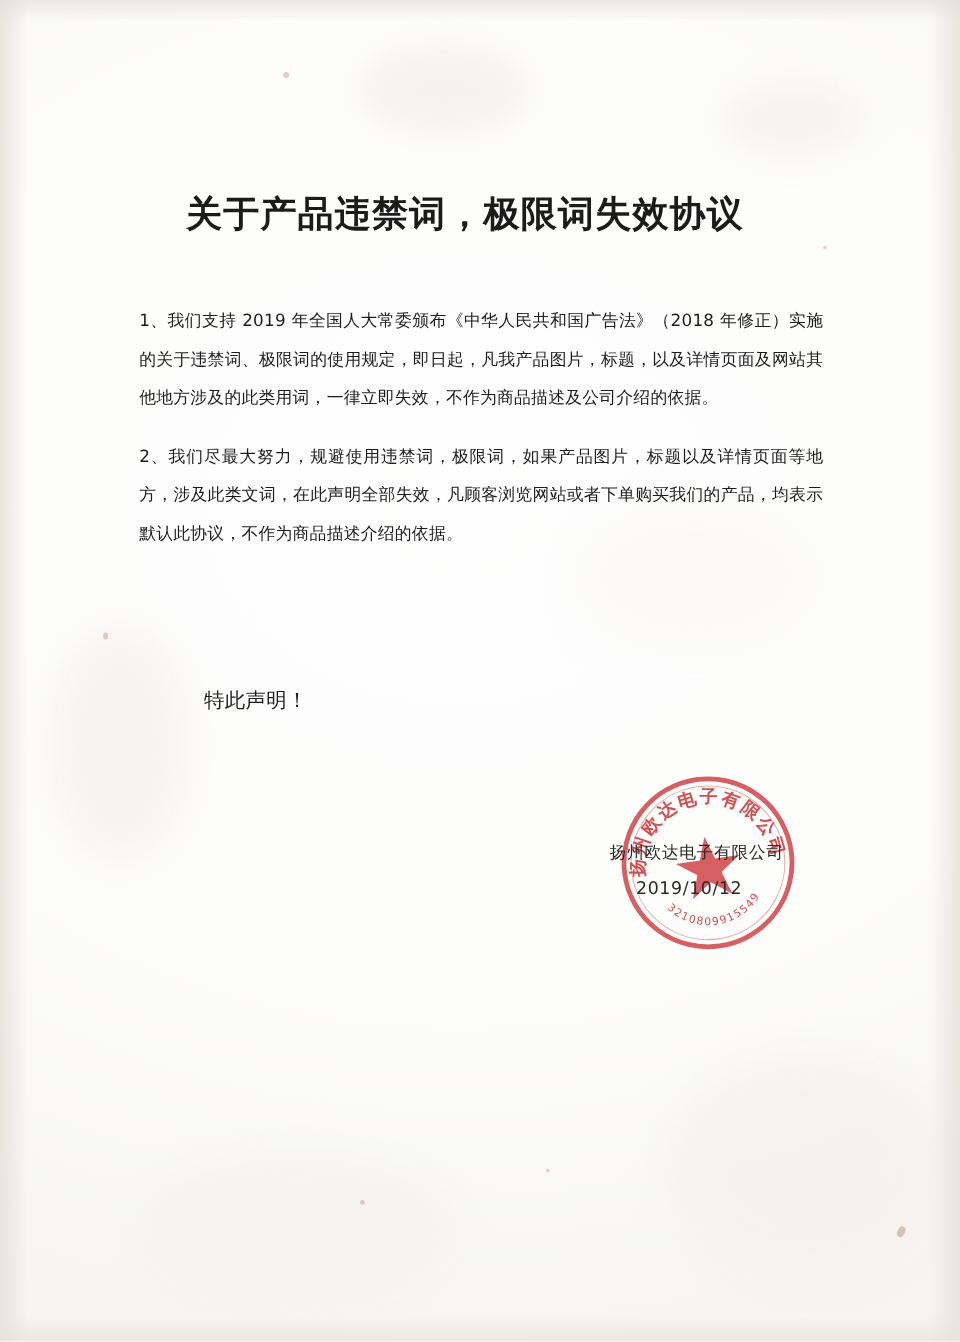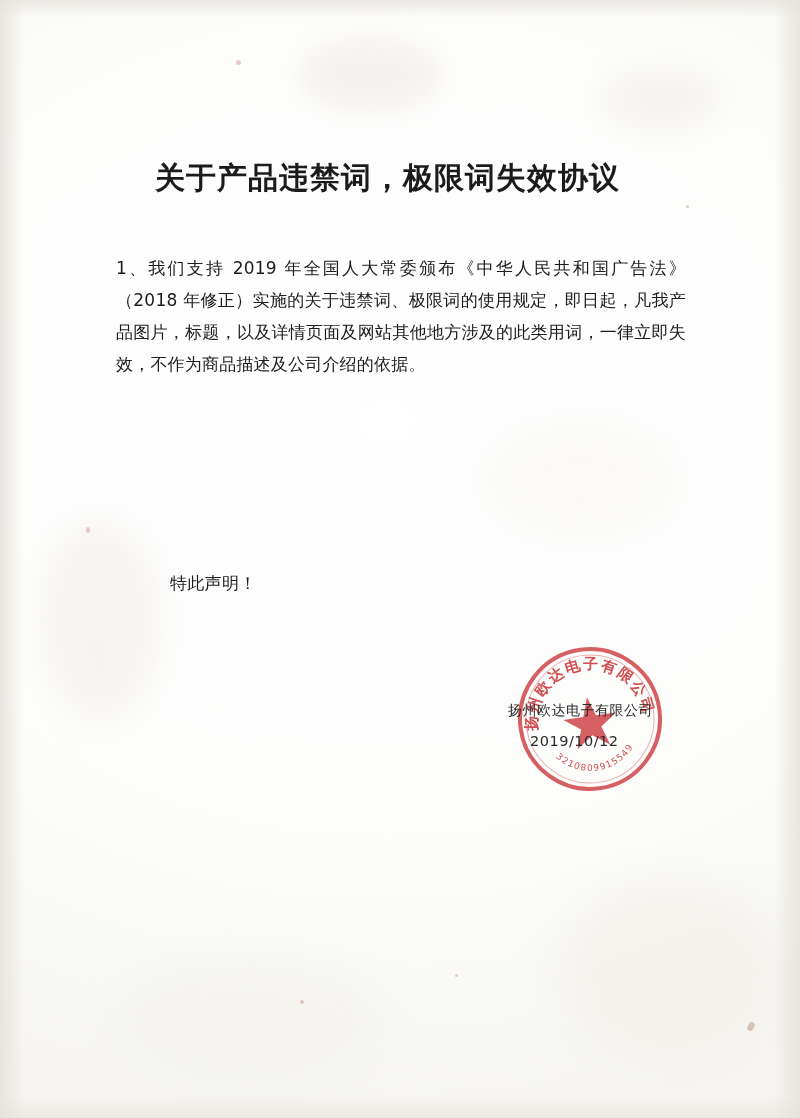--- a/index.html
+++ b/index.html
@@ -71,21 +71,21 @@
 
   .body-block {
     position: absolute;
     left: 116px;
     top: 252px;
     width: 570px;
   }
 
   .para {
     font-family: "DejaVu Sans", sans-serif;
-    font-size: 17px;
+    font-size: 14px;
     line-height: 32px;
     color: #1c1c1c;
     text-align: justify;
     margin: 0 0 17px 0;
     letter-spacing: 0.2px;
   }
   .para:last-child { margin-bottom: 0; }
 
   .closing {
     position: absolute;
@@ -164,20 +164,21 @@
 
   <div class="edge-shade-l"></div>
   <div class="edge-shade-r"></div>
   <div class="edge-shade-t"></div>
   <div class="edge-shade-b"></div>
 
   <div class="doc-title">关于产品违禁词，极限词失效协议</div>
 
   <div class="body-block">
     <p class="para">1、我们支持 2019 年全国人大常委颁布《中华人民共和国广告法》（2018 年修正）实施的关于违禁词、极限词的使用规定，即日起，凡我产品图片，标题，以及详情页面及网站其他地方涉及的此类用词，一律立即失效，不作为商品描述及公司介绍的依据。</p>
+    <p class="para">2、我们尽最大努力，规避使用违禁词，极限词，如果产品图片，标题以及详情页面等地方，涉及此类文词，在此声明全部失效，凡顾客浏览网站或者下单购买我们的产品，均表示默认此协议，不作为商品描述介绍的依据。</p>
   </div>
 
   <div class="closing">特此声明！</div>
 
   <div class="stamp">
     <svg width="148" height="148" viewBox="0 0 148 148" xmlns="http://www.w3.org/2000/svg">
       <defs>
         <path id="arcPath" d="M 20,78 A 54,54 0 0 1 128,78"></path>
         <path id="arcPathBottom" d="M 24,76 A 50,50 0 0 0 124,76"></path>
       </defs>

